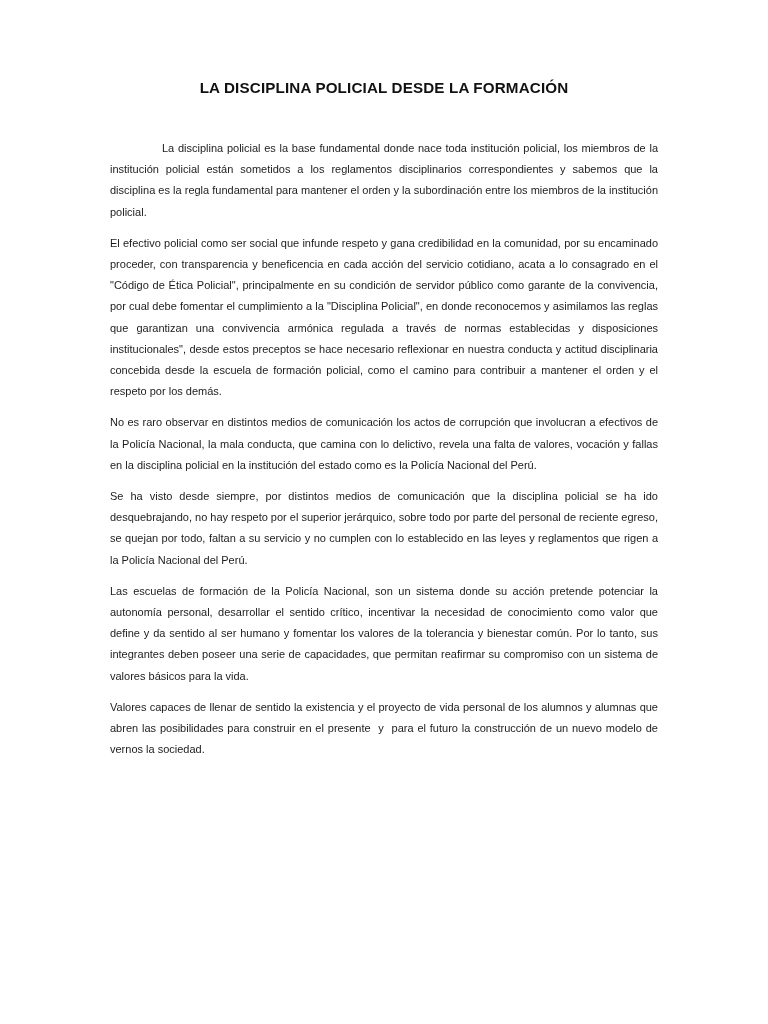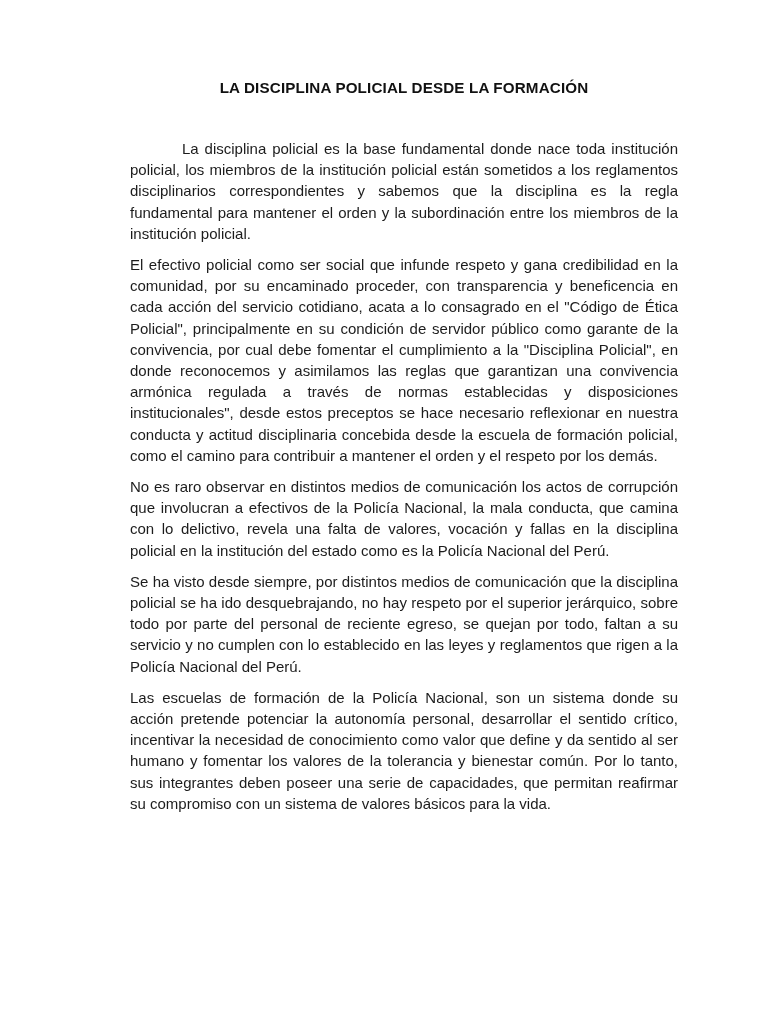--- a/index.html
+++ b/index.html
@@ -14,42 +14,41 @@
     color: #1a1a1a;
     overflow: hidden;
   }
 
   .page {
     position: relative;
     width: 632px;
     height: 1024px;
     background: #ffffff;
     box-sizing: border-box;
-    margin-left: 20px;
   }
 
   .doc-body {
     position: absolute;
     left: 110px;
     top: 78px;
     width: 548px;
   }
 
   .doc-title {
     font-size: 15.2px;
     font-weight: bold;
     text-align: center;
     letter-spacing: 0.15px;
     line-height: 20px;
     margin: 0 0 40px 0;
     color: #111111;
   }
 
   .doc-paragraph {
-    font-size: 15px;
+    font-size: 11px;
     line-height: 21.2px;
     text-align: justify;
     text-justify: inter-word;
     margin: 0 0 10px 0;
     color: #1c1c1c;
     -webkit-hyphens: none;
     hyphens: none;
     white-space: pre-wrap;
   }
 
@@ -72,15 +71,16 @@
     <p class="doc-paragraph indented">La disciplina policial es la base fundamental donde nace toda institución policial, los miembros de la institución policial están sometidos a los reglamentos disciplinarios correspondientes y sabemos que la disciplina es la regla fundamental para mantener el orden y la subordinación entre los miembros de la institución policial.</p>
 
     <p class="doc-paragraph">El efectivo policial como ser social que infunde respeto y gana credibilidad en la comunidad, por su encaminado proceder, con transparencia y beneficencia en cada acción del servicio cotidiano, acata a lo consagrado en el "Código de Ética Policial", principalmente en su condición de servidor público como garante de la convivencia, por cual debe fomentar el cumplimiento a la "Disciplina Policial", en donde reconocemos y asimilamos las reglas que garantizan una convivencia armónica regulada a través de normas establecidas y disposiciones institucionales", desde estos preceptos se hace necesario reflexionar en nuestra conducta y actitud disciplinaria concebida desde la escuela de formación policial, como el camino para contribuir a mantener el orden y el respeto por los demás.</p>
 
     <p class="doc-paragraph">No es raro observar en distintos medios de comunicación los actos de corrupción que involucran a efectivos de la Policía Nacional, la mala conducta, que camina con lo delictivo, revela una falta de valores, vocación y fallas en la disciplina policial en la institución del estado como es la Policía Nacional del Perú.</p>
 
     <p class="doc-paragraph">Se ha visto desde siempre, por distintos medios de comunicación que la disciplina policial se ha ido desquebrajando, no hay respeto por el superior jerárquico, sobre todo por parte del personal de reciente egreso, se quejan por todo, faltan a su servicio y no cumplen con lo establecido en las leyes y reglamentos que rigen a la Policía Nacional del Perú.</p>
 
     <p class="doc-paragraph">Las escuelas de formación de la Policía Nacional, son un sistema donde su acción pretende potenciar la autonomía personal, desarrollar el sentido crítico, incentivar la necesidad de conocimiento como valor que define y da sentido al ser humano y fomentar los valores de la tolerancia y bienestar común. Por lo tanto, sus integrantes deben poseer una serie de capacidades, que permitan reafirmar su compromiso con un sistema de valores básicos para la vida.</p>
 
+    <p class="doc-paragraph">Valores capaces de llenar de sentido la existencia y el proyecto de vida personal de los alumnos y alumnas que abren las posibilidades para construir en el presente  y  para el futuro la construcción de un nuevo modelo de vernos la sociedad.</p>
 
   </div>
 </div>
 
 </body></html>

